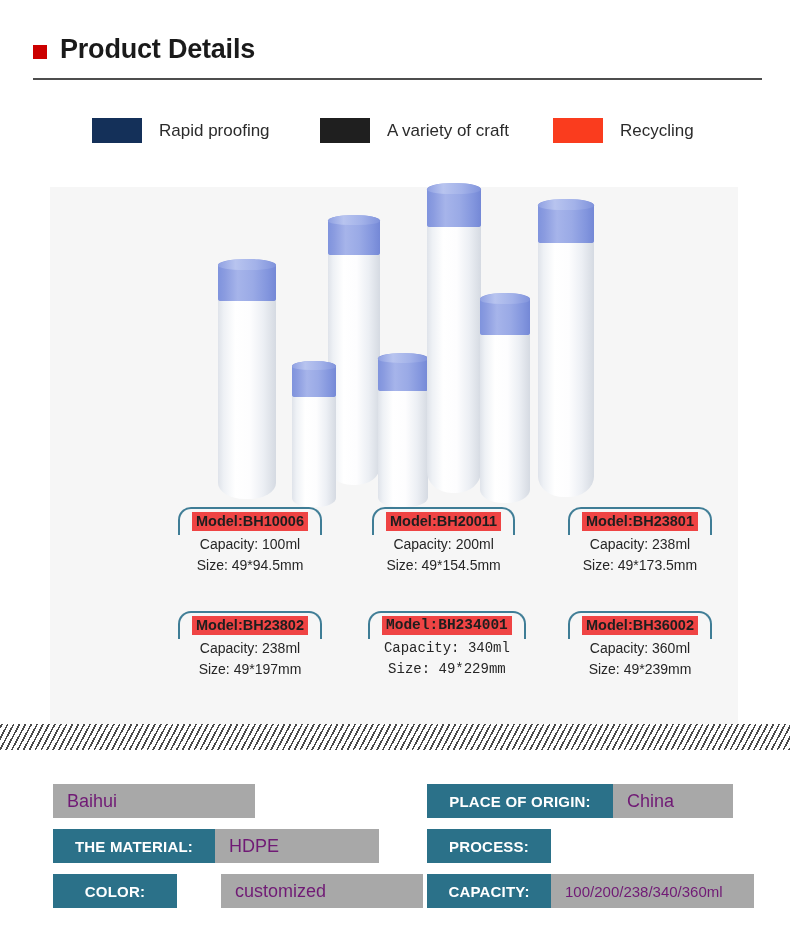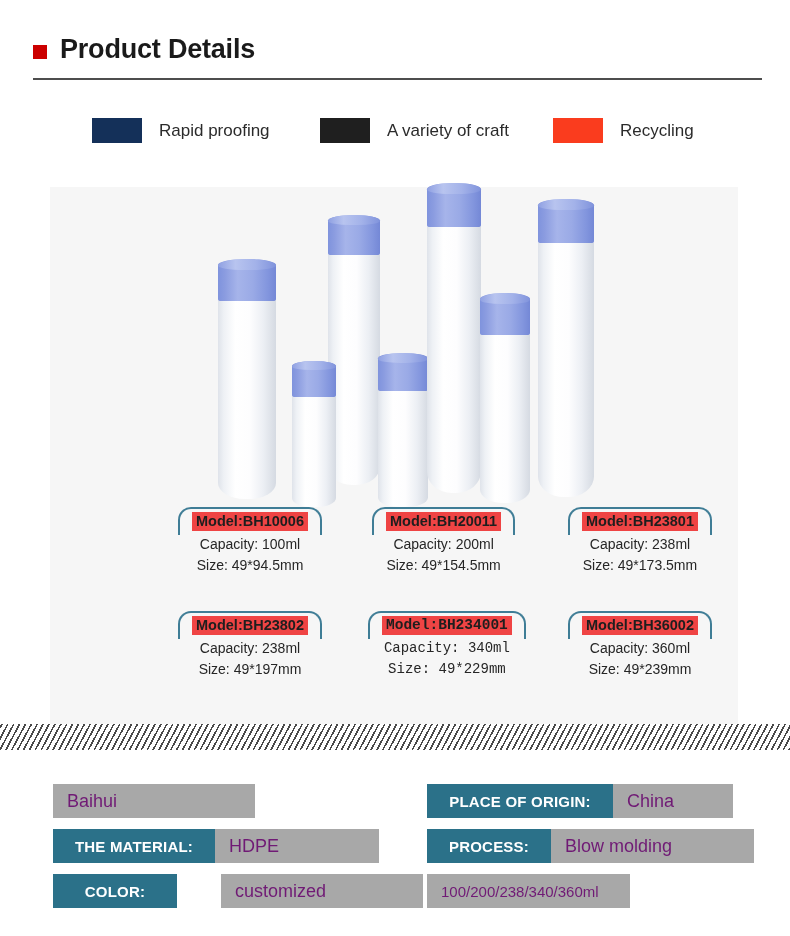--- a/index.html
+++ b/index.html
@@ -301,18 +301,18 @@
     <div class="spec-row col-left r2">
       <div class="spec-key" style="width: 124px;">COLOR:</div>
       <div class="spec-val" style="width: 202px; margin-left: 44px;">customized</div>
     </div>
     <div class="spec-row col-right r0">
       <div class="spec-key" style="width: 186px;">PLACE OF ORIGIN:</div>
       <div class="spec-val" style="width: 120px;">China</div>
     </div>
     <div class="spec-row col-right r1">
       <div class="spec-key" style="width: 124px;">PROCESS:</div>
-      <div class="spec-val" style="width: 203px;">Blow molding</div>
     </div>
     <div class="spec-row col-right r2">
+      <div class="spec-key" style="width: 124px;">CAPACITY:</div>
       <div class="spec-val small" style="width: 203px;">100/200/238/340/360ml</div>
     </div>
   </div>
 
 </body></html>

